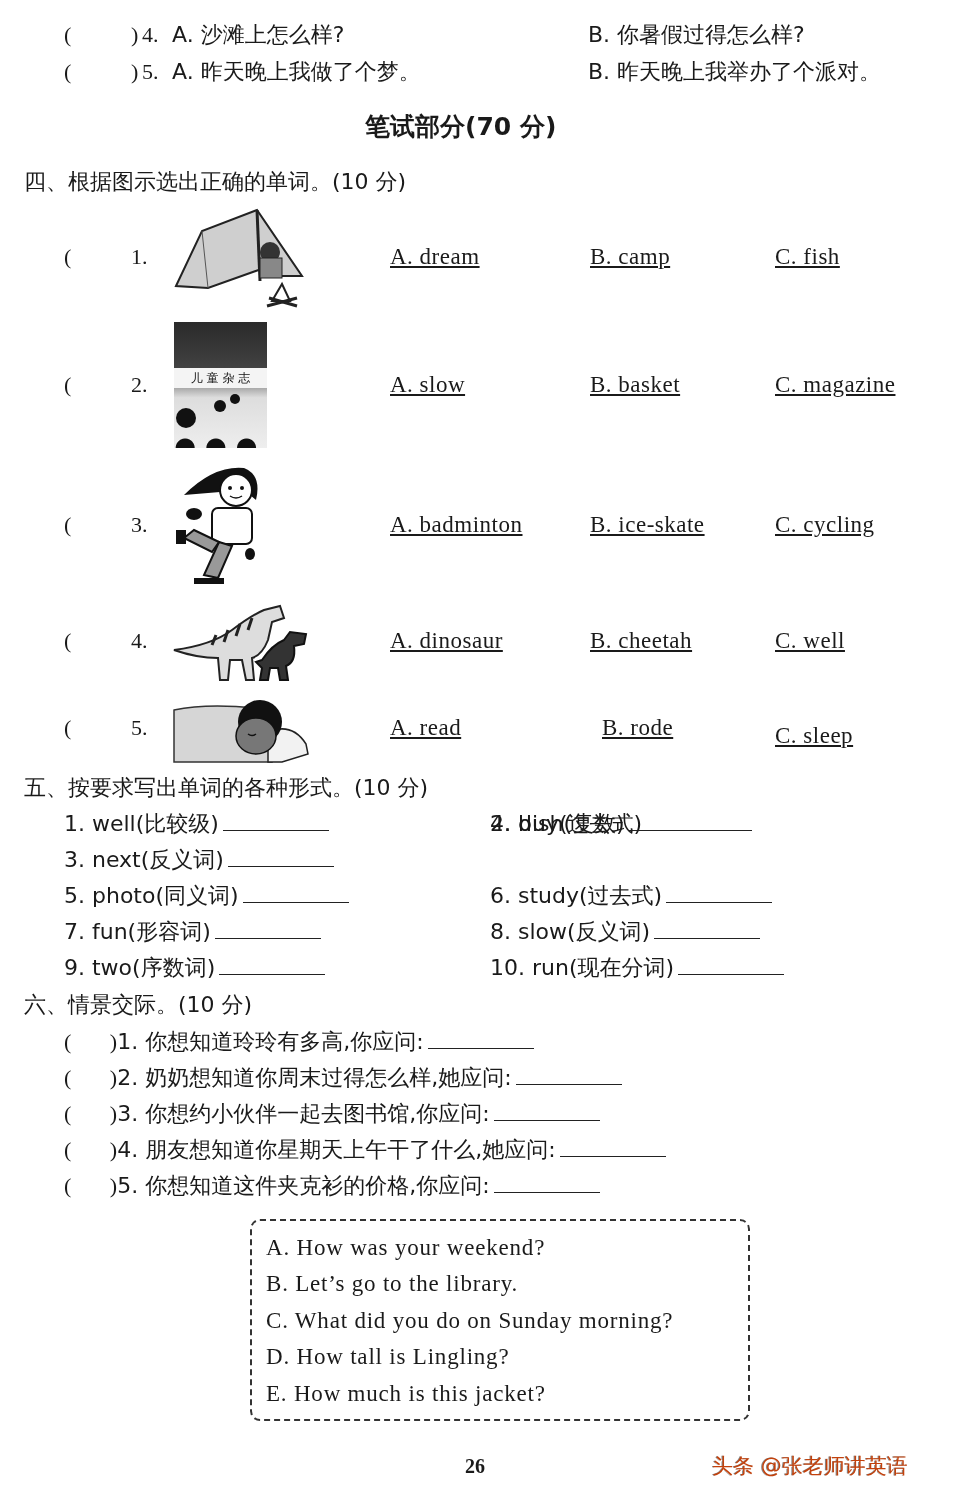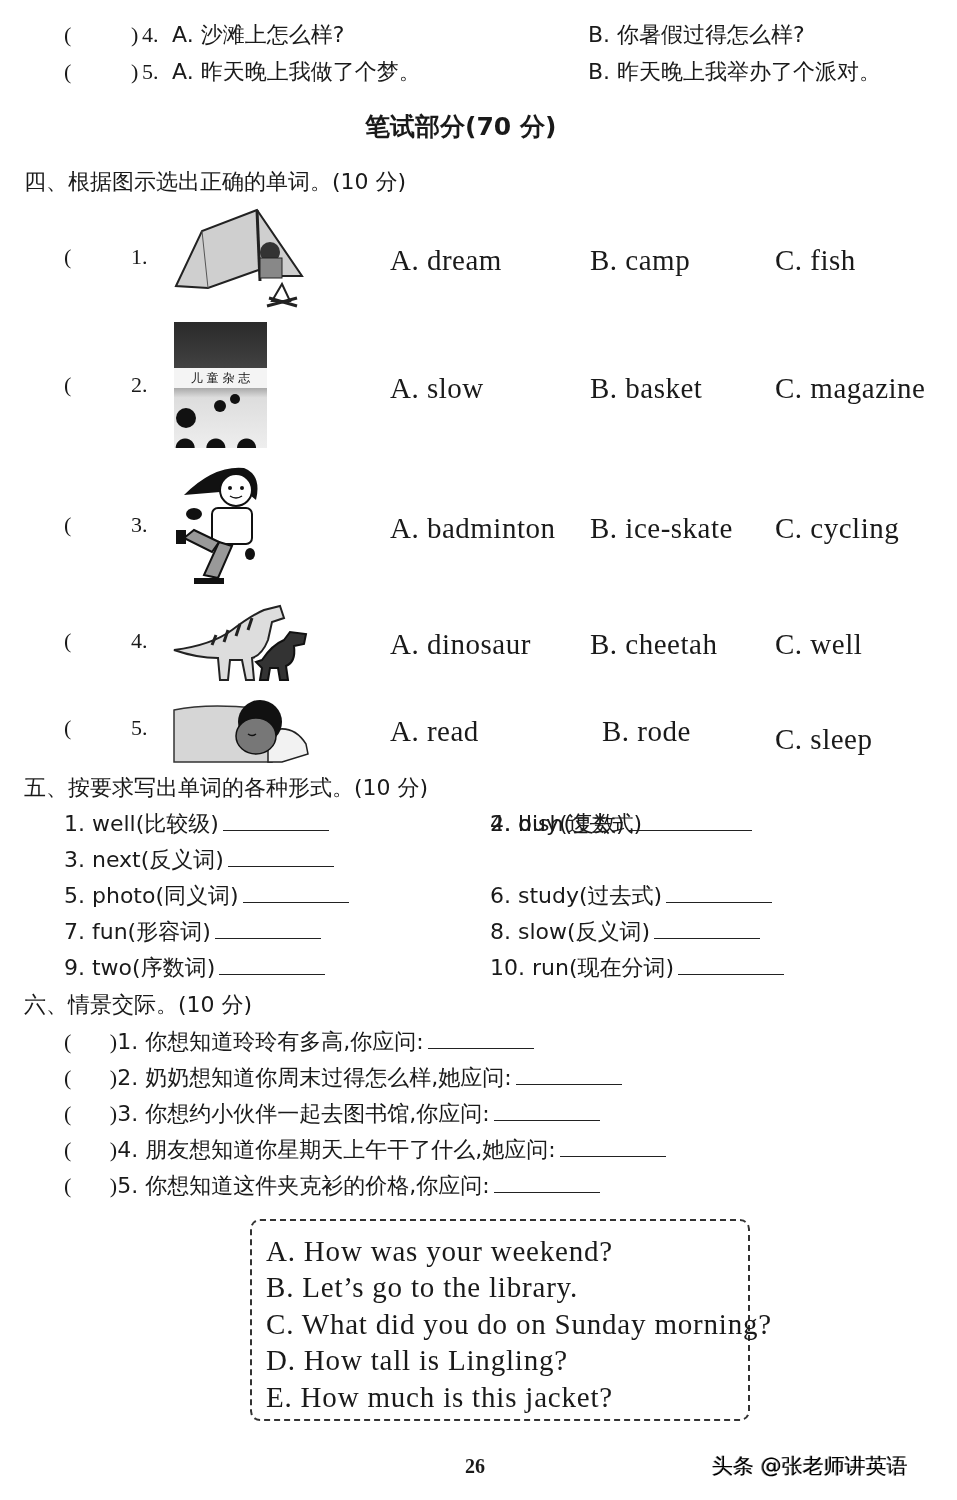--- a/index.html
+++ b/index.html
@@ -4,28 +4,28 @@
 <style>
   html, body { margin:0; padding:0; background:#ffffff; }
   body { width:957px; height:1500px; position:relative; overflow:hidden; color:#1a1a1a;
          font-family:"DejaVu Serif", "Liberation Serif", serif; }
   .abs { position:absolute; white-space:nowrap; }
   .cn { font-family:"DejaVu Sans", "Liberation Sans", sans-serif; }
   .t22 { font-size:22px; line-height:26px; }
   .paren { font-family:"Liberation Serif", serif; font-size:22px; }
   .heading { font-family:"DejaVu Sans", sans-serif; font-weight:normal; font-size:22px; }
   .title { font-family:"DejaVu Sans", sans-serif; font-weight:bold; font-size:25px; }
-  .opt { font-family:"Liberation Serif", serif; font-size:29px; letter-spacing:0.5px; }
+  .opt { font-family:"Liberation Serif", serif; font-size:23px; letter-spacing:0.5px;text-decoration:underline; }
   .blank { display:inline-block; width:106px; border-bottom:1.5px solid #222; height:20px; vertical-align:baseline; margin-left:4px; }
   .pic { position:absolute; }
   .box { position:absolute; left:250px; top:1219px; width:496px; height:198px;
          border:2px dashed #333; border-radius:10px; }
-  .boxline { font-family:"Liberation Serif", serif; font-size:29px; letter-spacing:0.8px; position:absolute; left:14px; white-space:nowrap; }
+  .boxline { font-family:"Liberation Serif", serif; font-size:23px; letter-spacing:0.8px; position:absolute; left:14px; white-space:nowrap; }
   .pagenum { font-family:"Liberation Serif", serif; font-weight:bold; font-size:20px; }
-  .watermark { font-family:"DejaVu Sans", sans-serif; font-size:21px; color:#000000; text-shadow:1px 1px 0 #fff, -1px 0 0 #888; }
+  .watermark { font-family:"DejaVu Sans", sans-serif; font-size:21px; color:#c2410c; text-shadow:1px 1px 0 #fff, -1px 0 0 #888; }
 </style>
 </head>
 <body>
 
 <div class="abs paren" style="left:64px; top:22px;">(</div>
 <div class="abs paren" style="left:131px; top:22px;">)</div>
 <div class="abs paren" style="left:142px; top:22px;">4.</div>
 <div class="abs cn t22" style="left:172px; top:22px;">A. 沙滩上怎么样?</div>
 <div class="abs cn t22" style="left:588px; top:22px;">B. 你暑假过得怎么样?</div>
 

